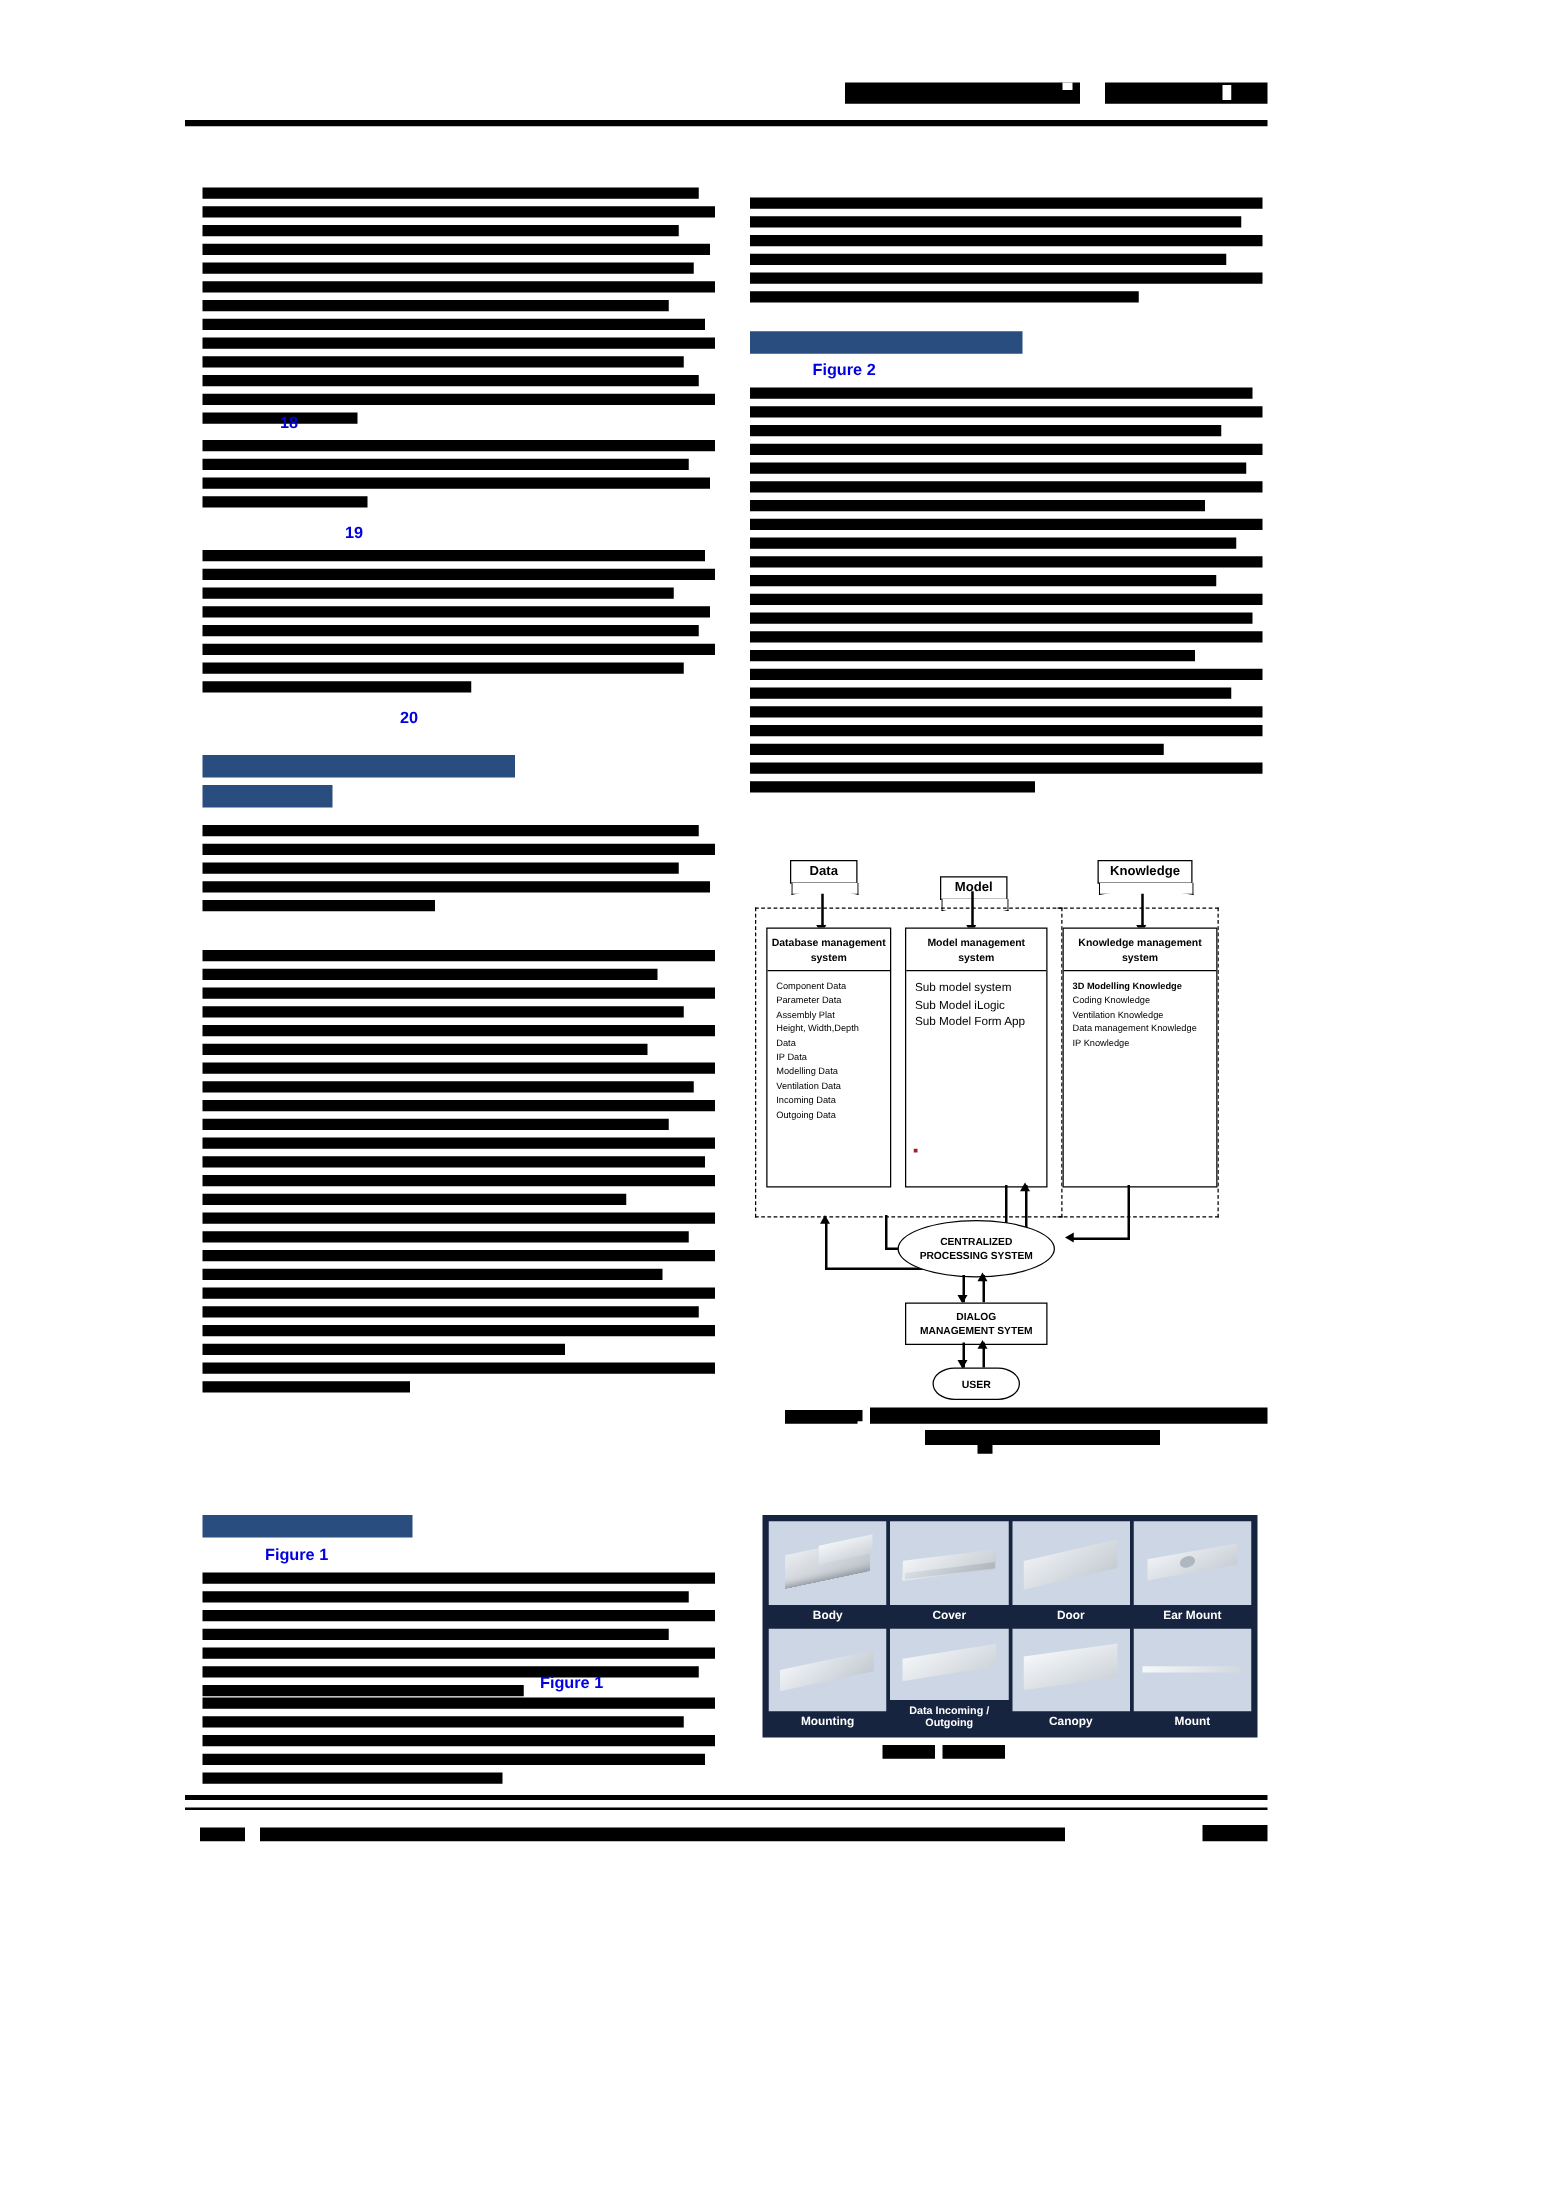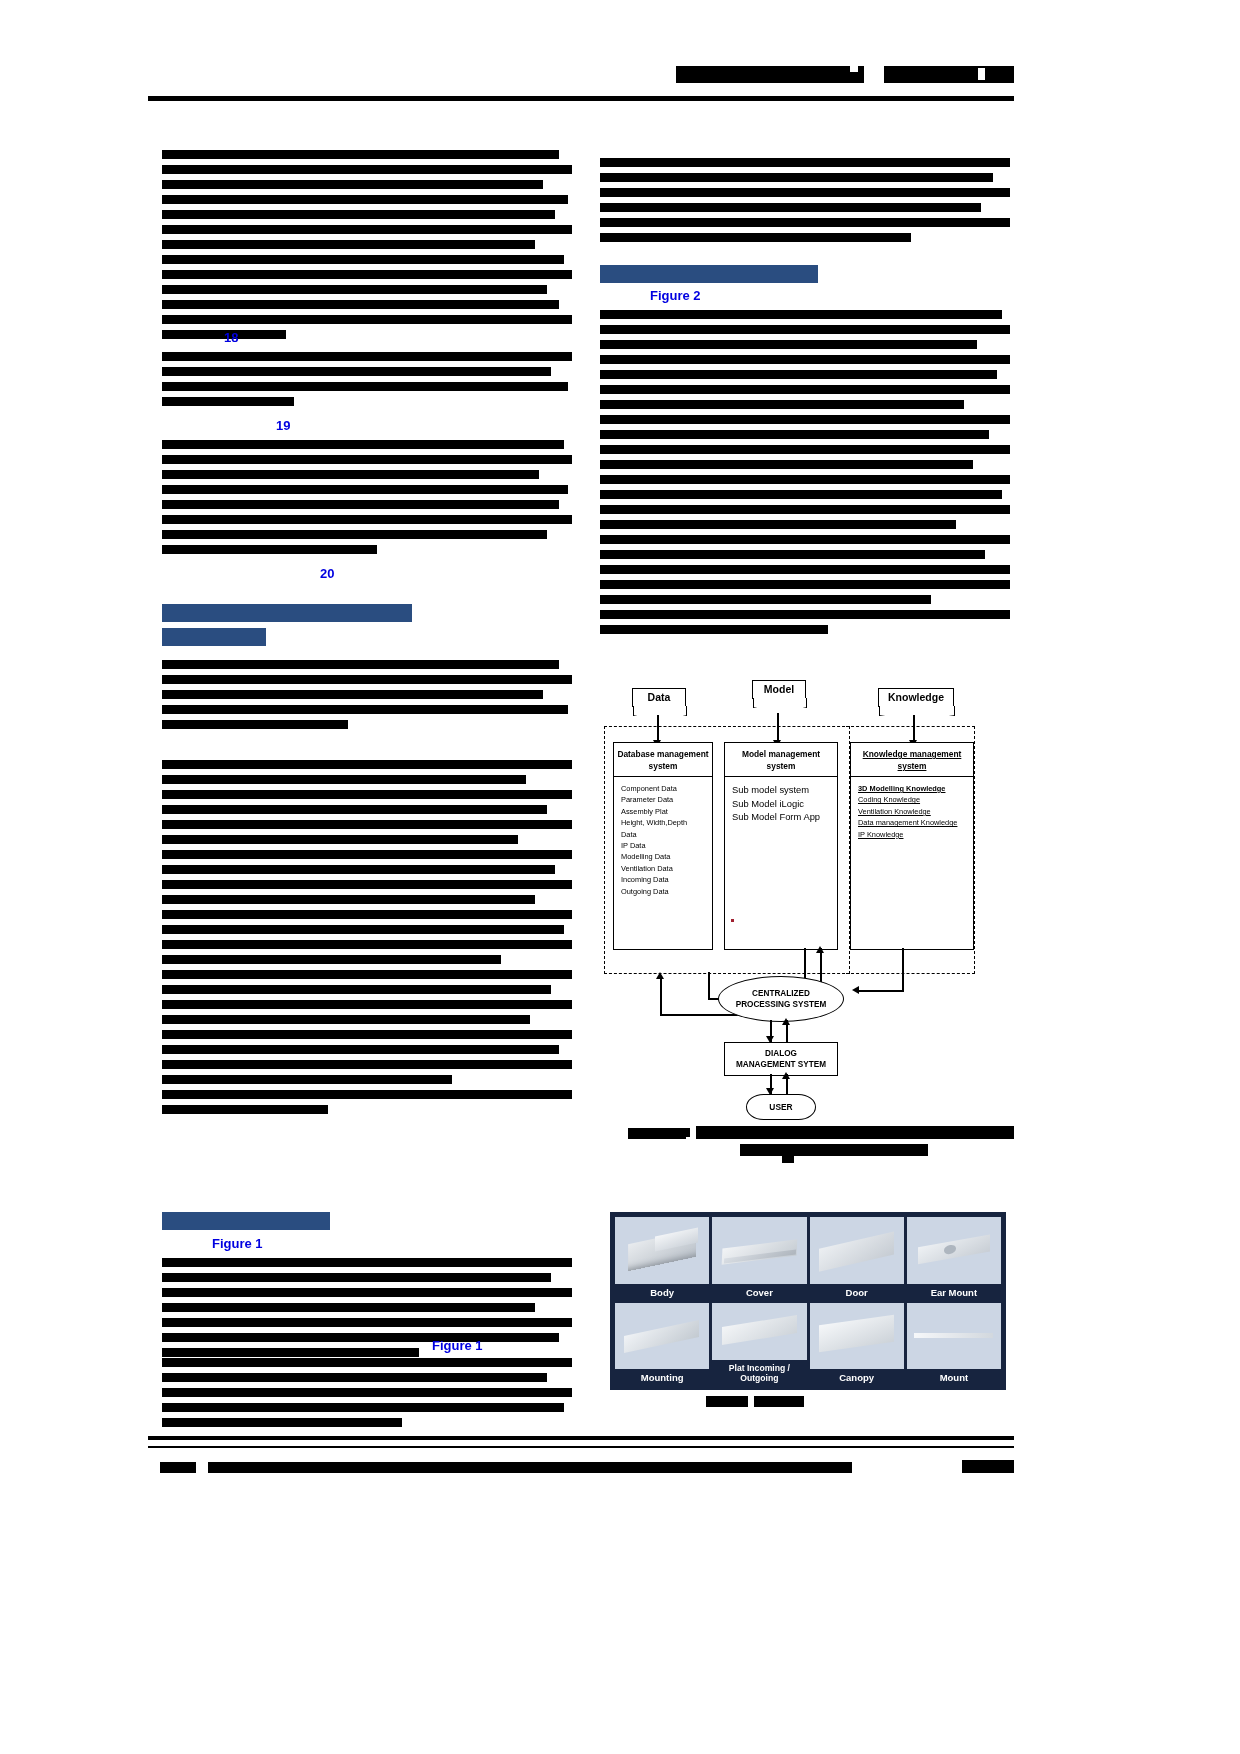--- a/index.html
+++ b/index.html
@@ -201,21 +201,21 @@
       <i style="width:99%;"></i>
     <i style="width:99%;"></i>
       <i style="width:80%;"></i>
       <i style="width:99%;"></i>
     <i style="width:55%;"></i>
   </div>
 
   <div class="fig2">
 
     <div class="tag" style="left:32px;top:12px;width:52px;">Data</div>
-    <div class="tag" style="left:152px;top:4px;width:52px;">Model</div>
+    <div class="tag" style="left:152px;top:25px;width:52px;">Model</div>
     <div class="tag" style="left:278px;top:12px;width:74px;">Knowledge</div>
 
     <div class="ln" style="left:57px;top:39px;width:1.6px;height:27px;"></div>
     <div style="position:absolute;left:53px;top:64px;width:0;height:0;border-left:4px solid transparent;border-right:4px solid transparent;border-top:7px solid #000;"></div>
     <div class="ln" style="left:177px;top:37px;width:1.6px;height:29px;"></div>
     <div style="position:absolute;left:173px;top:64px;width:0;height:0;border-left:4px solid transparent;border-right:4px solid transparent;border-top:7px solid #000;"></div>
     <div class="ln" style="left:313px;top:39px;width:1.6px;height:27px;"></div>
     <div style="position:absolute;left:309px;top:64px;width:0;height:0;border-left:4px solid transparent;border-right:4px solid transparent;border-top:7px solid #000;"></div>
 
     <div class="dashbox" style="left:4px;top:50px;width:244px;height:246px;"></div>
@@ -246,21 +246,21 @@
         <span>system</span>
       </div>
       <ul>
         <li>Sub model system</li>
         <li>Sub Model iLogic</li>
         <li>Sub Model Form App</li>
       </ul>
       <div class="reddot" style="left:6px;top:176px;"></div>
     </div>
 
-    <div class="mbox" style="left:250px;top:66px;width:122px;height:206px;text-decoration:underline;">
+    <div class="mbox" style="left:250px;top:66px;width:122px;height:206px;">
       <div class="mhead">
         <span>Knowledge management</span><br>
         <span>system</span>
       </div>
       <ul>
         <li style="font-weight:bold;">3D Modelling Knowledge</li>
         <li>Coding Knowledge</li>
         <li>Ventilation Knowledge</li>
         <li>Data management Knowledge</li>
         <li>IP Knowledge</li>
@@ -357,21 +357,21 @@
         <div class="pimg">
           <div class="shape" style="left:10%;top:38%;width:80%;height:26%;background:linear-gradient(150deg,#f0f3f6,#c3cad1);transform:skewY(-12deg);"></div>
         </div>
         <div class="plabel">Mounting</div>
       </div>
 
       <div class="pcell">
         <div class="pimg">
           <div class="shape" style="left:10%;top:32%;width:80%;height:32%;background:linear-gradient(155deg,#f3f5f7,#ced4da);transform:skewY(-9deg);"></div>
         </div>
-        <div class="plabel two">Plat Incoming / Outgoing</div>
+        <div class="plabel two">Data Incoming / Outgoing</div>
       </div>
 
       <div class="pcell">
         <div class="pimg">
           <div class="shape" style="left:10%;top:26%;width:80%;height:40%;background:linear-gradient(165deg,#f5f7f9,#cdd3d9);transform:skewY(-8deg);"></div>
         </div>
         <div class="plabel">Canopy</div>
       </div>
 
       <div class="pcell">

